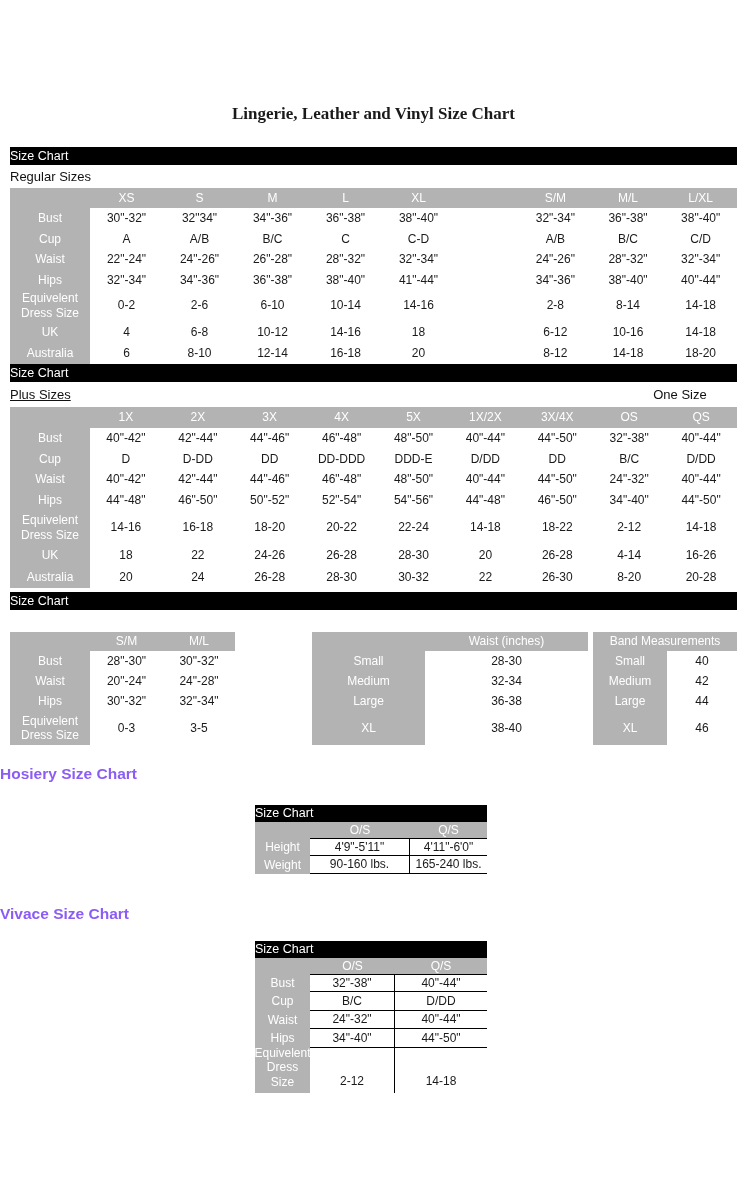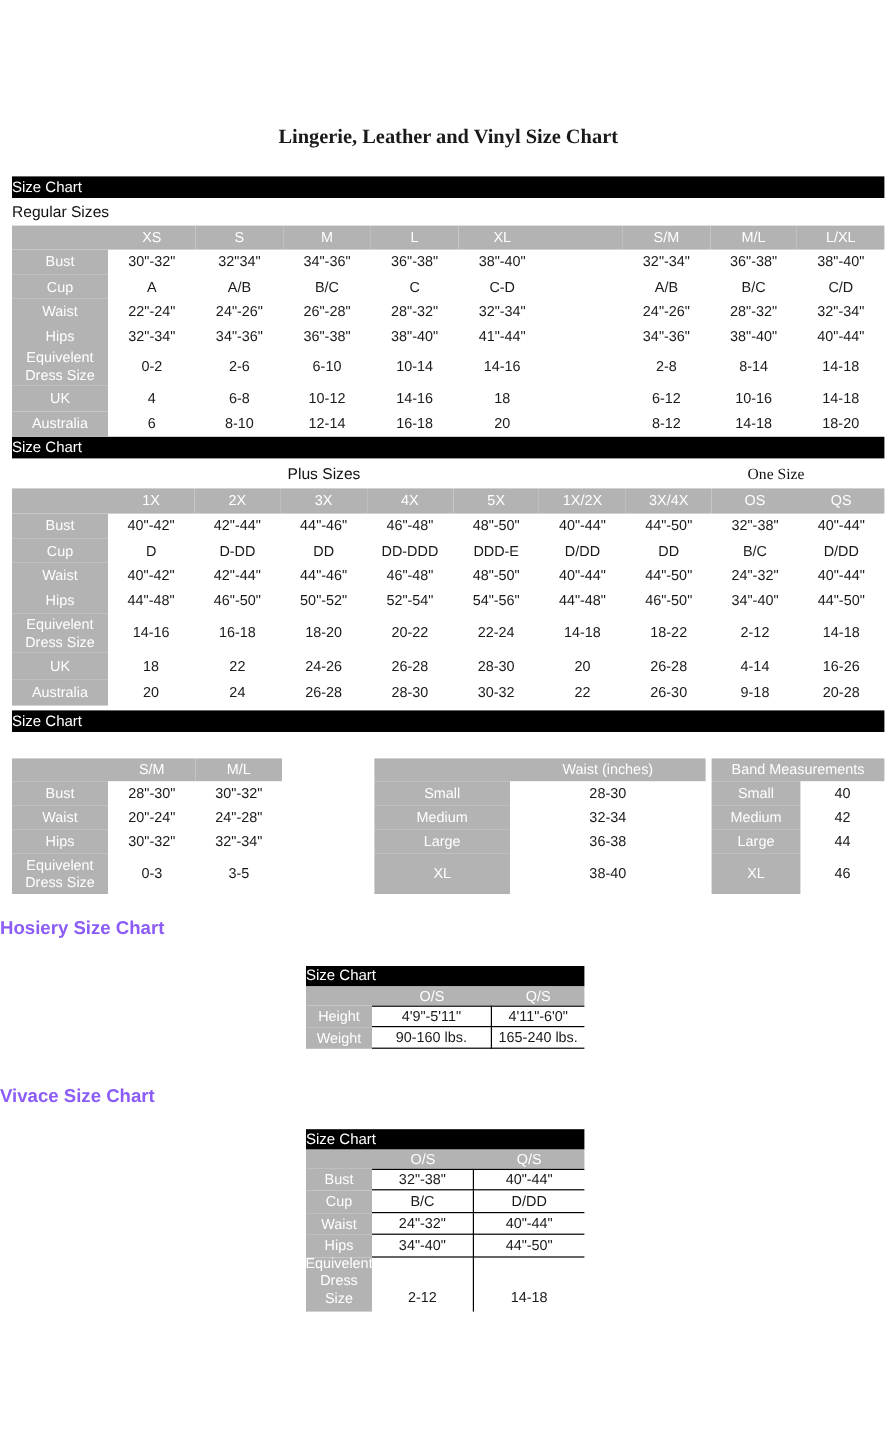--- a/index.html
+++ b/index.html
@@ -14,22 +14,22 @@
     font-size:17px; font-weight:bold; color:#1a1a1a;font-family:Liberation Serif, serif;
   }
   .main-wrap { width:727px; margin:23px 10px 0 10px; }
   .bar {
     height:18px; line-height:18px; background:var(--bar); color:#fff;
     text-align:left; font-size:12.5px;
   }
   .bar.mt4 { margin-top:4px; }
   .seclabel { height:23px; line-height:23px; text-align:left; font-size:13px; color:#111; }
   .dual-label { position:relative; height:25px; font-size:13px; color:#111; }
-  .dual-label .left-lab { position:absolute; left:0; top:0; width:520px; text-align:center; line-height:25px; }
-  .dual-label .right-lab { position:absolute; right:0; top:0; width:114px; line-height:25px;font-family:Liberation Serif, serif; }
+  .dual-label .left-lab { position:absolute; left:0; top:0; width:520px; line-height:25px;text-decoration:underline; }
+  .dual-label .right-lab { position:absolute; right:0; top:0; width:114px; text-align:center; line-height:25px; }
   .jm-titles { position:relative; height:22px; font-size:13px; color:#111; }
   .jm-titles .junior-lab { position:absolute; left:0; top:0; width:223px; text-align:center; line-height:22px; }
   .jm-titles .mens-lab { position:absolute; left:302px; top:0; width:425px; text-align:center; line-height:22px; }
   .jm-row { display:flex; align-items:flex-start; }
   .mens-group { display:flex; margin-left:77px; }
   .mens-group .gap5 { width:5px; }
 
   .grid { display:grid; }
   .grid .cell { display:flex; align-items:center; justify-content:center; font-size:12px; color:#1a1a1a; overflow:visible; }
   .grid .cell .lt { display:block; text-align:center; line-height:1.2; }
@@ -533,21 +533,21 @@
         <div class="cell val r6 c4">
           <span class="lt">30-32</span>
         </div>
         <div class="cell val r6 c5">
           <span class="lt">22</span>
         </div>
         <div class="cell val r6 c6">
           <span class="lt">26-30</span>
         </div>
         <div class="cell val r6 c7">
-          <span class="lt">9-18</span>
+          <span class="lt">8-20</span>
         </div>
         <div class="cell val r6 c8">
           <span class="lt">20-28</span>
         </div>
       </div>
 
     <div class="bar mt4">Size Chart</div>
     <div class="jm-titles">
     </div>
     <div class="jm-row">

